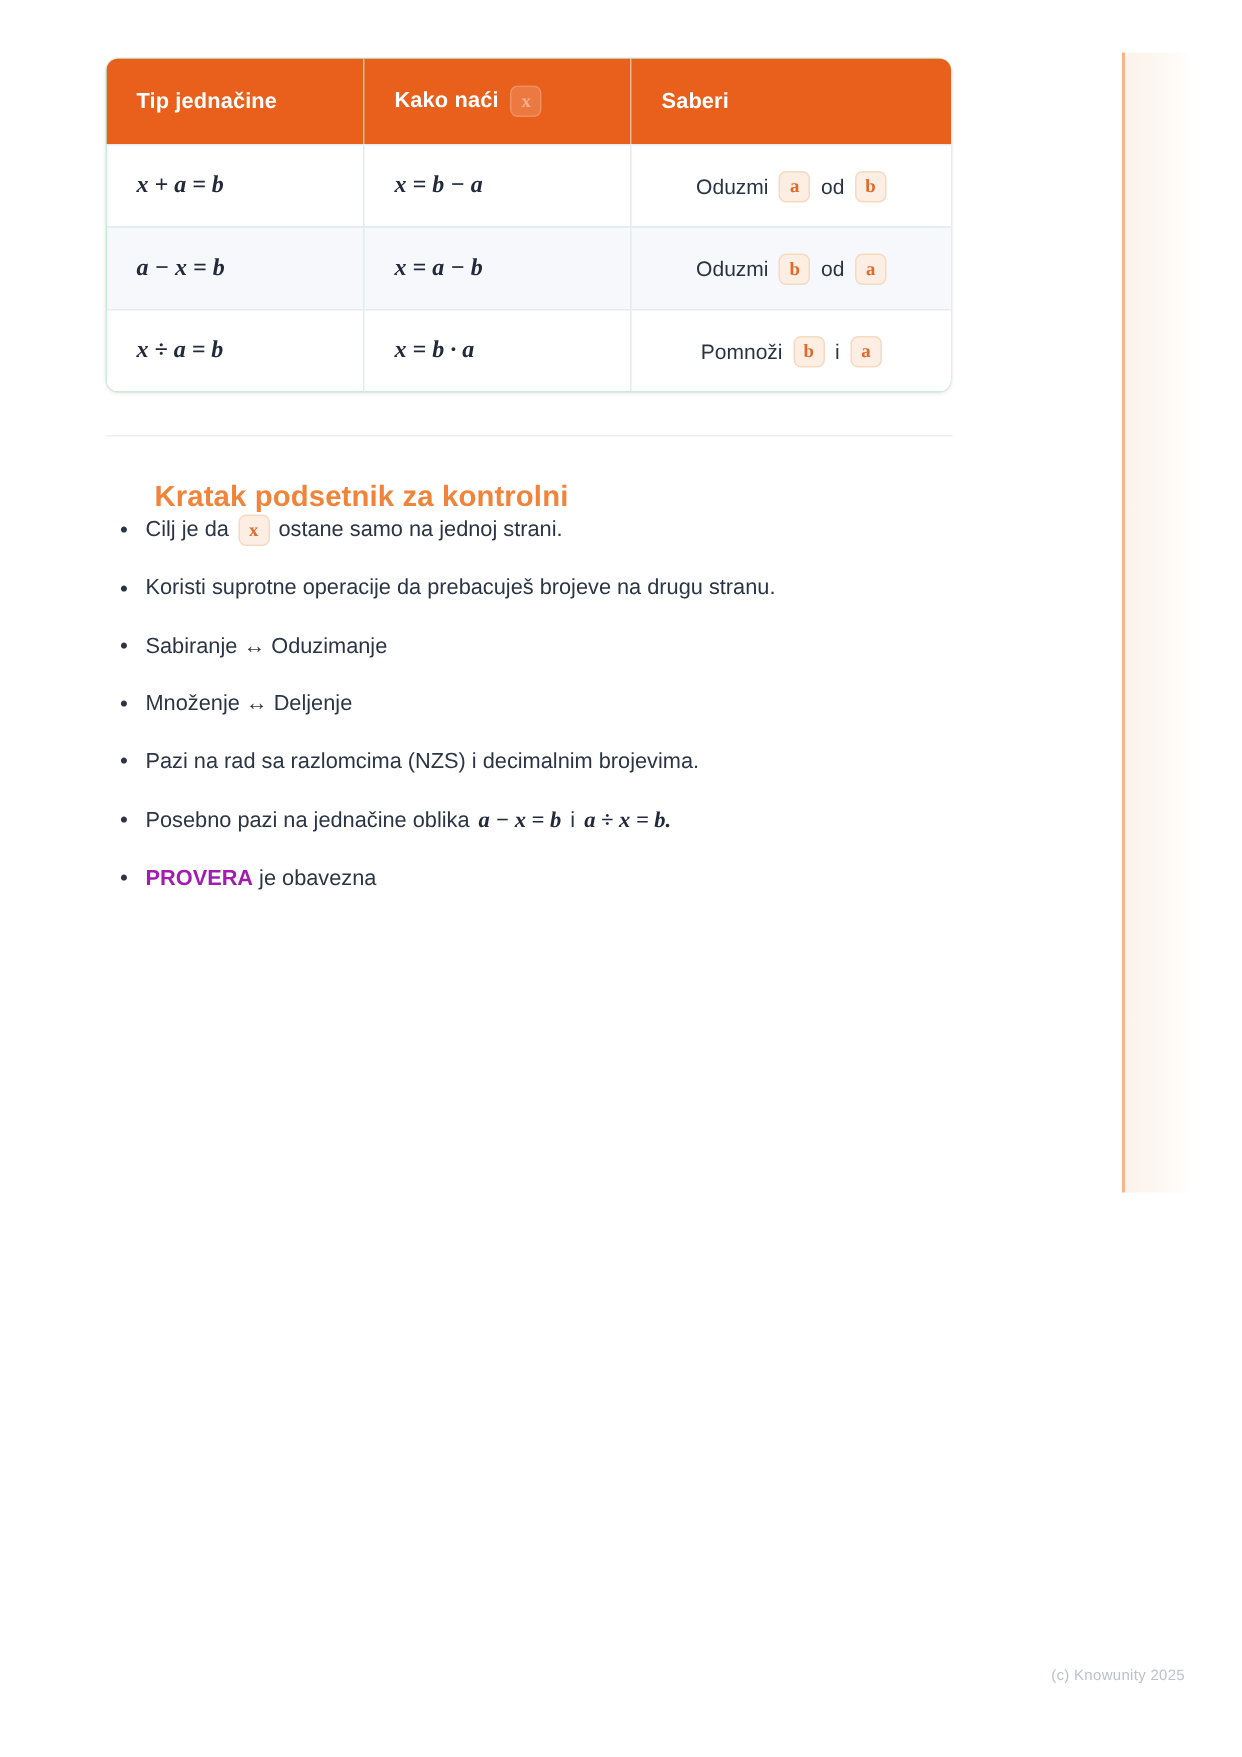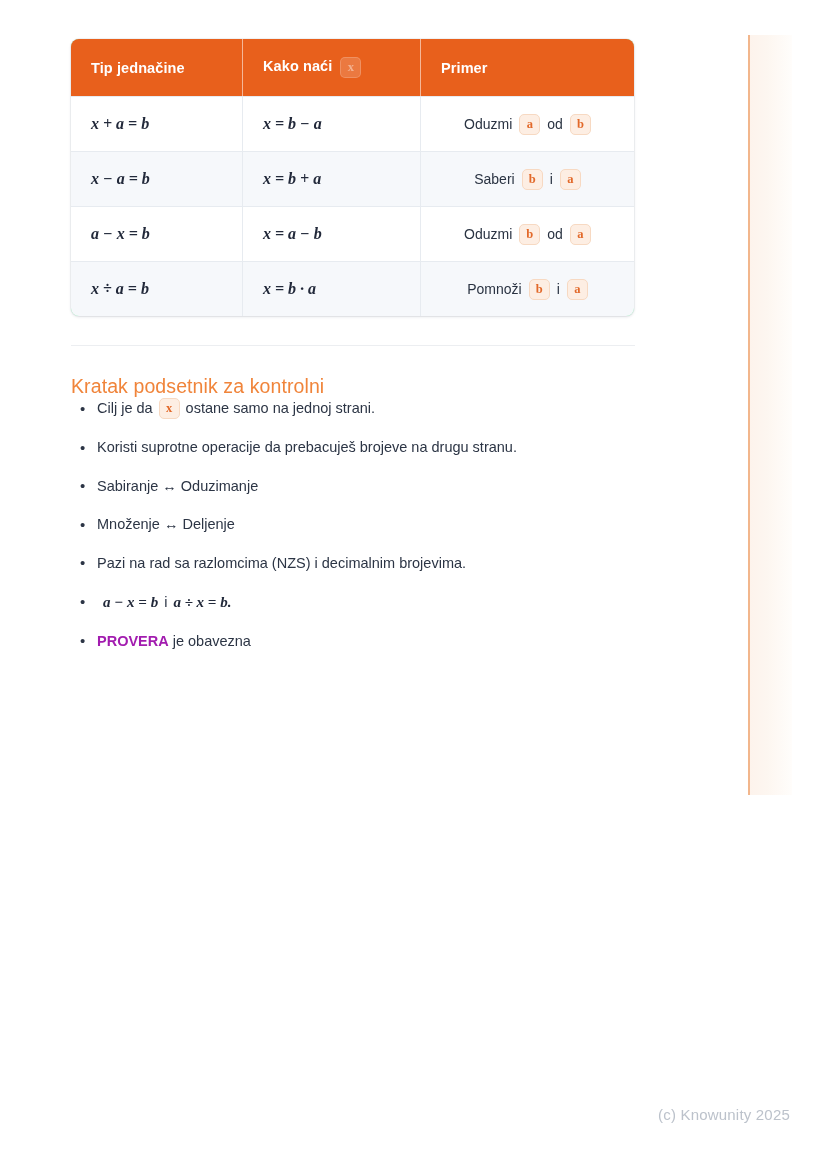--- a/index.html
+++ b/index.html
@@ -127,22 +127,23 @@
     height: 1px;
     width: 564px;
     background: #eceef1;
   }
 
   
   .section-title {
     margin-top: 29px;
     color: #f0843a;
     font-size: 19.5px;
-    font-weight: normal;
+    font-weight: bold;
     letter-spacing: .1px;
+    margin-left: 32px;
   }
 
   
   .bullets { list-style: none; }
   .bullets li {
     position: relative;
     padding-left: 26px;
     margin-bottom: 19px;
     font-size: 14.5px;
     line-height: 1.35;
@@ -164,21 +165,21 @@
   .bullets li .chip { margin: 0 6px; }
   .bullets li .math { font-size: 15px; margin: 0 2px; }
   .bullets .strong { font-weight: bold; color: #a21caf; }
   .sp { display: inline-block; width: 4px; }
 
   
   .footer {
     position: absolute;
     right: 38px;
     bottom: 48px;
-    font-size: 15px;
+    font-size: 10px;
     color: #bcc2cb;
     letter-spacing: .2px;
   }
 </style>
 </head>
 <body>
 
 <div id="page">
 
   <div class="side-strip"></div>
@@ -188,21 +189,21 @@
     <table class="eq-table">
       <thead>
         <tr>
           <th>
             <span>Tip jednačine</span>
           </th>
           <th>
             <span>Kako naći</span><span class="chip on-orange">x</span>
           </th>
           <th>
-            <span>Primer</span>
+            <span>Saberi</span>
           </th>
         </tr>
       </thead>
       <tbody>
 
         <tr>
           <td>
             <span class="math">x + a = b</span>
           </td>
           <td>
@@ -211,36 +212,20 @@
           <td>
             <span class="cell-text">
               <span>Oduzmi</span>
               <span class="chip">a</span>
               <span>od</span>
               <span class="chip">b</span>
             </span>
           </td>
         </tr>
 
-        <tr>
-          <td>
-            <span class="math">x − a = b</span>
-          </td>
-          <td>
-            <span class="math">x = b + a</span>
-          </td>
-          <td>
-            <span class="cell-text">
-              <span>Saberi</span>
-              <span class="chip">b</span>
-              <span>i</span>
-              <span class="chip">a</span>
-            </span>
-          </td>
-        </tr>
 
         <tr>
           <td>
             <span class="math">a − x = b</span>
           </td>
           <td>
             <span class="math">x = a − b</span>
           </td>
           <td>
             <span class="cell-text">
@@ -296,20 +281,21 @@
 
       <li>
         <span>Množenje ↔ Deljenje</span>
       </li>
 
       <li>
         <span>Pazi na rad sa razlomcima (NZS) i decimalnim brojevima.</span>
       </li>
 
       <li>
+        <span>Posebno pazi na jednačine oblika</span>
           <span class="sp"></span>
         <span class="math">a − x = b</span>
           <span class="sp"></span>
         <span>i</span>
           <span class="sp"></span>
         <span class="math">a ÷ x = b.</span>
       </li>
 
       <li>
         <span class="strong">PROVERA</span>

